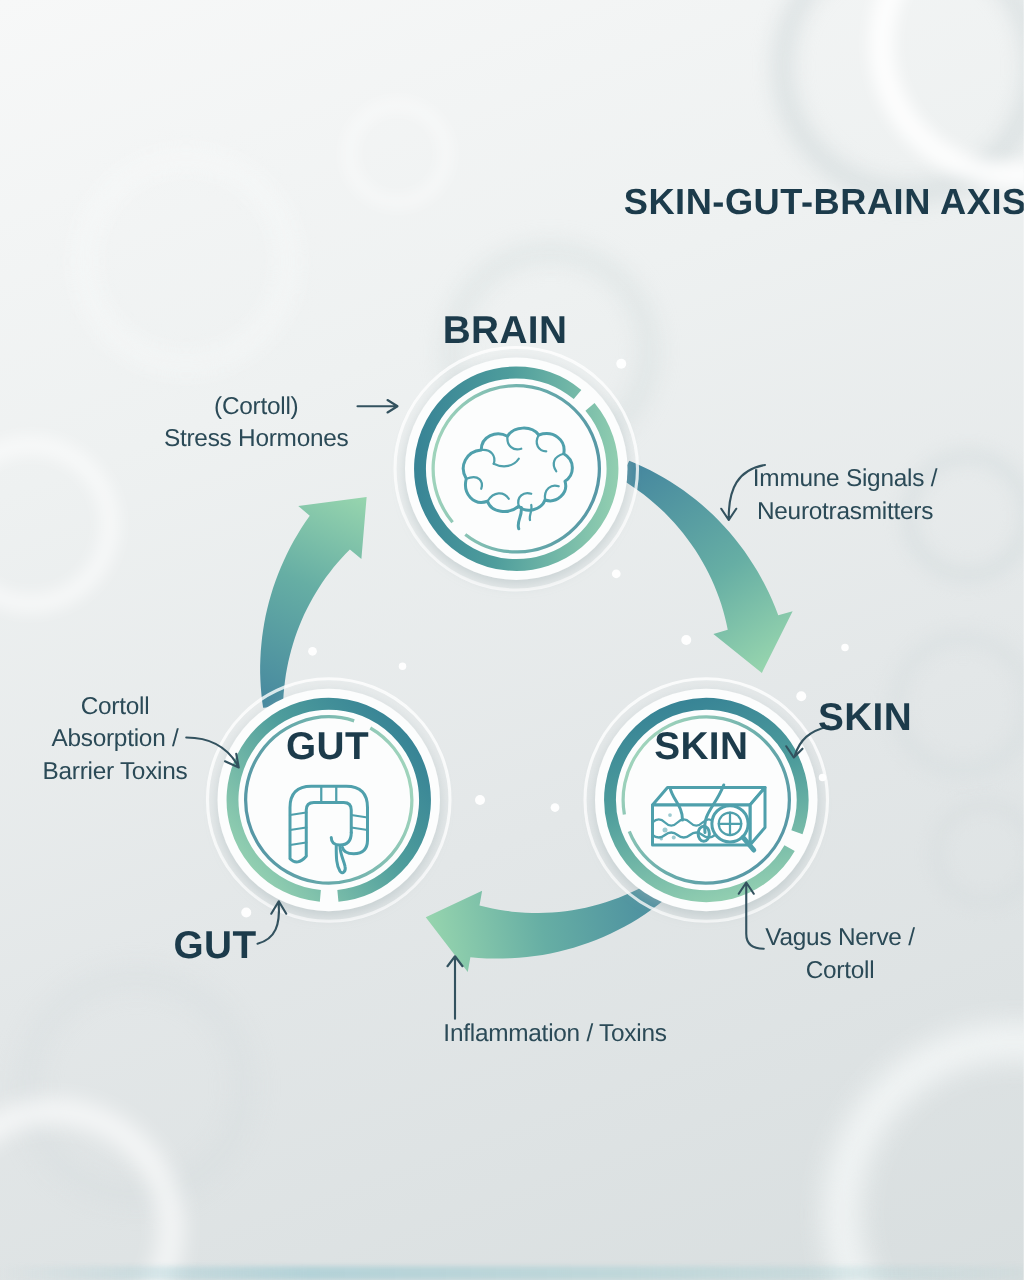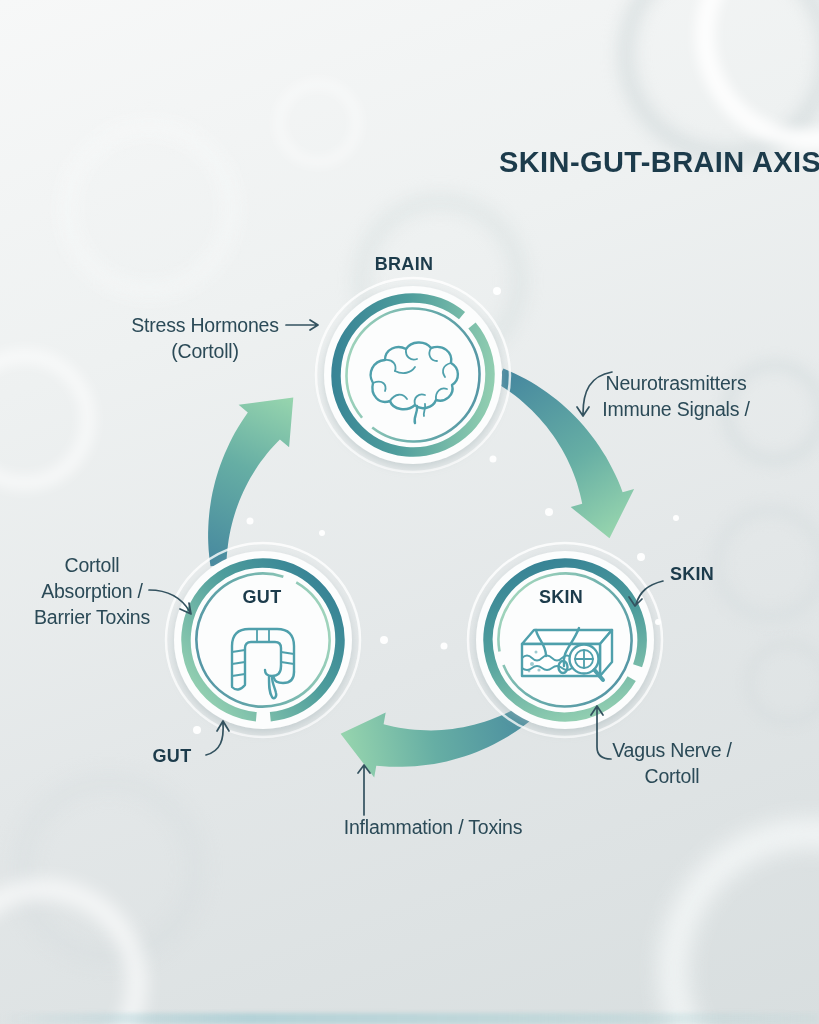--- a/index.html
+++ b/index.html
@@ -20,21 +20,21 @@
   .icon{stroke:var(--icon-stroke,#4FA0AC);stroke-width:2.4;fill:none;stroke-linecap:round;stroke-linejoin:round}
   .icon-thin{stroke:var(--icon-stroke,#4FA0AC);stroke-width:1.8;fill:none;stroke-linecap:round;stroke-linejoin:round}
   .icon-fill{fill:#ffffff;stroke:var(--icon-stroke,#4FA0AC);stroke-width:2.4;stroke-linejoin:round}
   .icon-dot{fill:var(--icon-stroke,#4FA0AC);opacity:.55}
   .ann{fill:none;stroke:#33525F;stroke-width:1.7;stroke-linecap:round;stroke-linejoin:round}
   .dot{fill:#ffffff;opacity:.95}
   .page-title{position:absolute;font-weight:bold;font-size:29px;letter-spacing:.4px;
     color:var(--title-text,#1C3B4B);white-space:nowrap}
   .lbl{position:absolute;transform:translateX(-50%);text-align:center;
     color:var(--label-text,#2B4A57);font-size:19.5px;line-height:26px;letter-spacing:-.2px;white-space:nowrap}
-  .node-title{font-weight:bold;font-size:18px;letter-spacing:.3px;color:var(--title-text,#1C3B4B);line-height:28px}
+  .node-title{font-weight:bold;font-size:31px;letter-spacing:.3px;color:var(--title-text,#1C3B4B);line-height:28px}
 </style>
 </head>
 <body>
 
 <div class="bubble" style="left:618px;top:-55px;width:185px;height:185px;border:16px solid rgba(200,209,212,.5);filter:blur(8px)"></div>
 <div class="bubble" style="left:695px;top:-80px;width:190px;height:190px;border:20px solid rgba(255,255,255,.85);filter:blur(6px)"></div>
 <div class="bubble" style="left:355px;top:195px;width:145px;height:145px;border:13px solid rgba(205,214,216,.45);filter:blur(9px)"></div>
 <div class="bubble" style="left:-45px;top:350px;width:115px;height:115px;border:12px solid rgba(255,255,255,.7);filter:blur(7px)"></div>
 <div class="bubble" style="left:722px;top:360px;width:85px;height:85px;border:10px solid rgba(206,215,217,.5);filter:blur(7px)"></div>
 <div class="bubble" style="left:712px;top:505px;width:95px;height:95px;border:11px solid rgba(213,220,222,.55);filter:blur(7px)"></div>
@@ -174,35 +174,35 @@
 <div class="page-title" style="left:499px;top:146px">SKIN-GUT-BRAIN AXIS</div>
 
 <div class="lbl node-title" style="left:404px;top:250px">BRAIN</div>
 <div class="lbl node-title" style="left:262px;top:583px">GUT</div>
 <div class="lbl node-title" style="left:561px;top:583px">SKIN</div>
 
 <div class="lbl node-title" style="left:692px;top:560px">SKIN</div>
 <div class="lbl node-title" style="left:172px;top:742px">GUT</div>
 
 <div class="lbl" style="left:205px;top:312px">
+  <div>(Cortoll)</div>
   <div>Stress Hormones</div>
-  <div>(Cortoll)</div>
 </div>
 
 <div class="lbl" style="left:676px;top:370px">
+  <div>Immune Signals /</div>
   <div>Neurotrasmitters</div>
-  <div>Immune Signals /</div>
 </div>
 
 <div class="lbl" style="left:92px;top:552px">
   <div>Cortoll</div>
   <div>Absorption /</div>
   <div>Barrier Toxins</div>
 </div>
 
 <div class="lbl" style="left:672px;top:737px">
   <div>Vagus Nerve /</div>
   <div>Cortoll</div>
 </div>
 
-<div class="lbl" style="left:433px;top:814px">Inflammation / Toxins</div>
+<div class="lbl" style="left:444px;top:814px">Inflammation / Toxins</div>
 
 <div class="bottom-tint"></div>
 
 </body></html>

